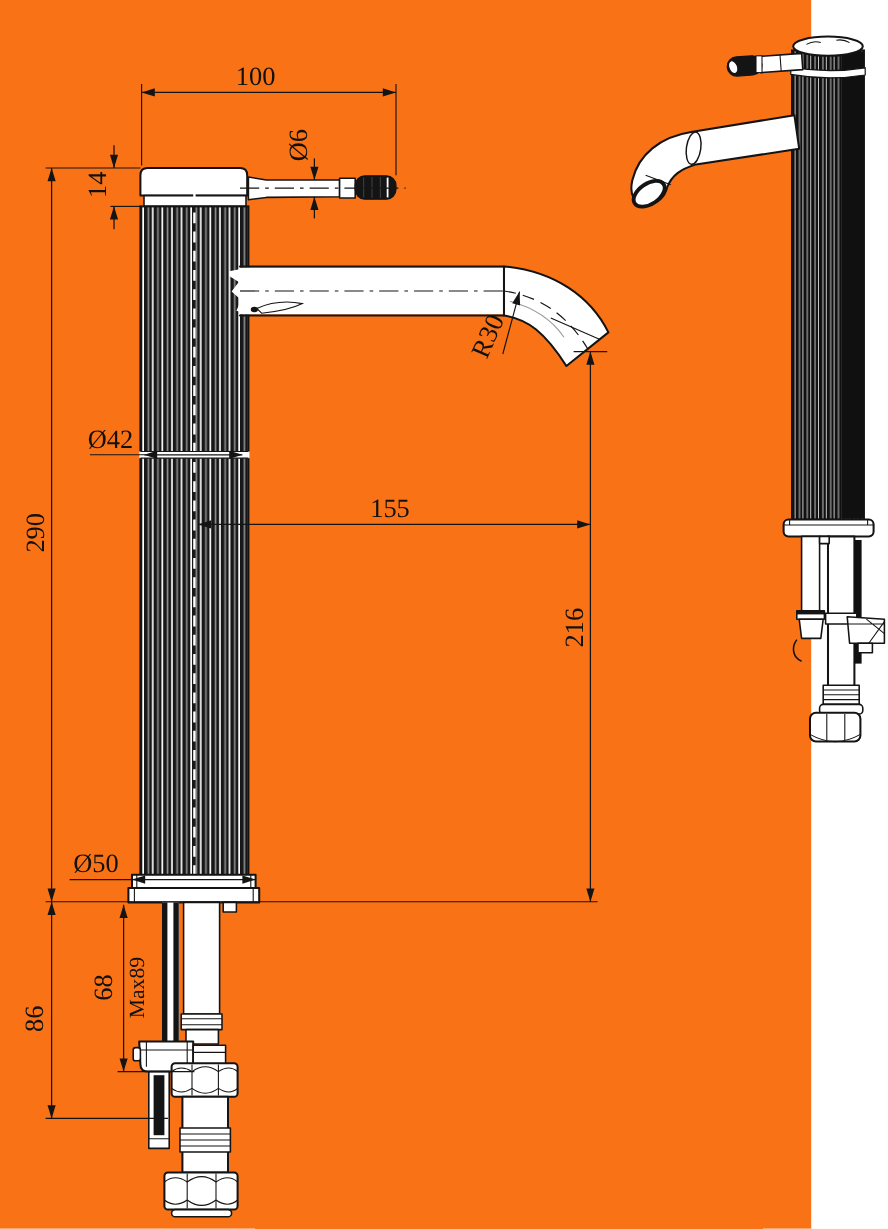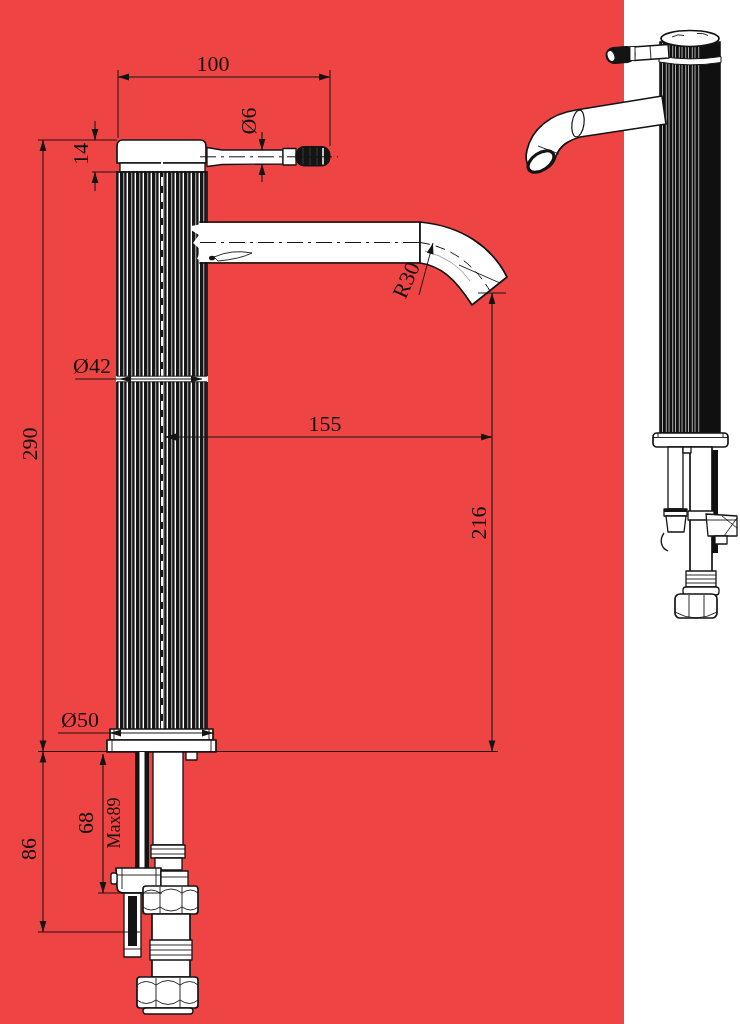--- a/index.html
+++ b/index.html
@@ -1,16 +1,16 @@
 <!DOCTYPE html>
 <html><head>
 <meta charset="utf-8">
 <style>
   html,body{margin:0;padding:0;background:#fff;width:740px;height:1024px;overflow:hidden;}
-  #sheet{width:624px;height:1024px;background:#ef4444;}
+  #sheet{width:676px;height:1024px;background:#f97316;}
   svg{display:block;}
   .ln{fill:none;stroke:#141414;stroke-width:1.7;stroke-linejoin:round;stroke-linecap:round;}
   .lnf{fill:#ffffff;stroke:#141414;stroke-width:1.7;stroke-linejoin:round;}
   .lnf2{fill:#ffffff;stroke:#141414;stroke-width:1.3;stroke-linejoin:round;}
   .thin{fill:none;stroke:#141414;stroke-width:0.9;}
   .dim{fill:none;stroke:#141414;stroke-width:1.05;marker-start:url(#arw);marker-end:url(#arw);}
   .dime{fill:none;stroke:#141414;stroke-width:1.05;marker-end:url(#arw);}
   .ext{fill:none;stroke:#141414;stroke-width:0.95;}
   .cl{fill:none;stroke:#141414;stroke-width:1;stroke-dasharray:16 5 3 5;}
   .dtx{font-family:"Liberation Serif","DejaVu Serif",serif;font-size:22px;fill:#111;}

